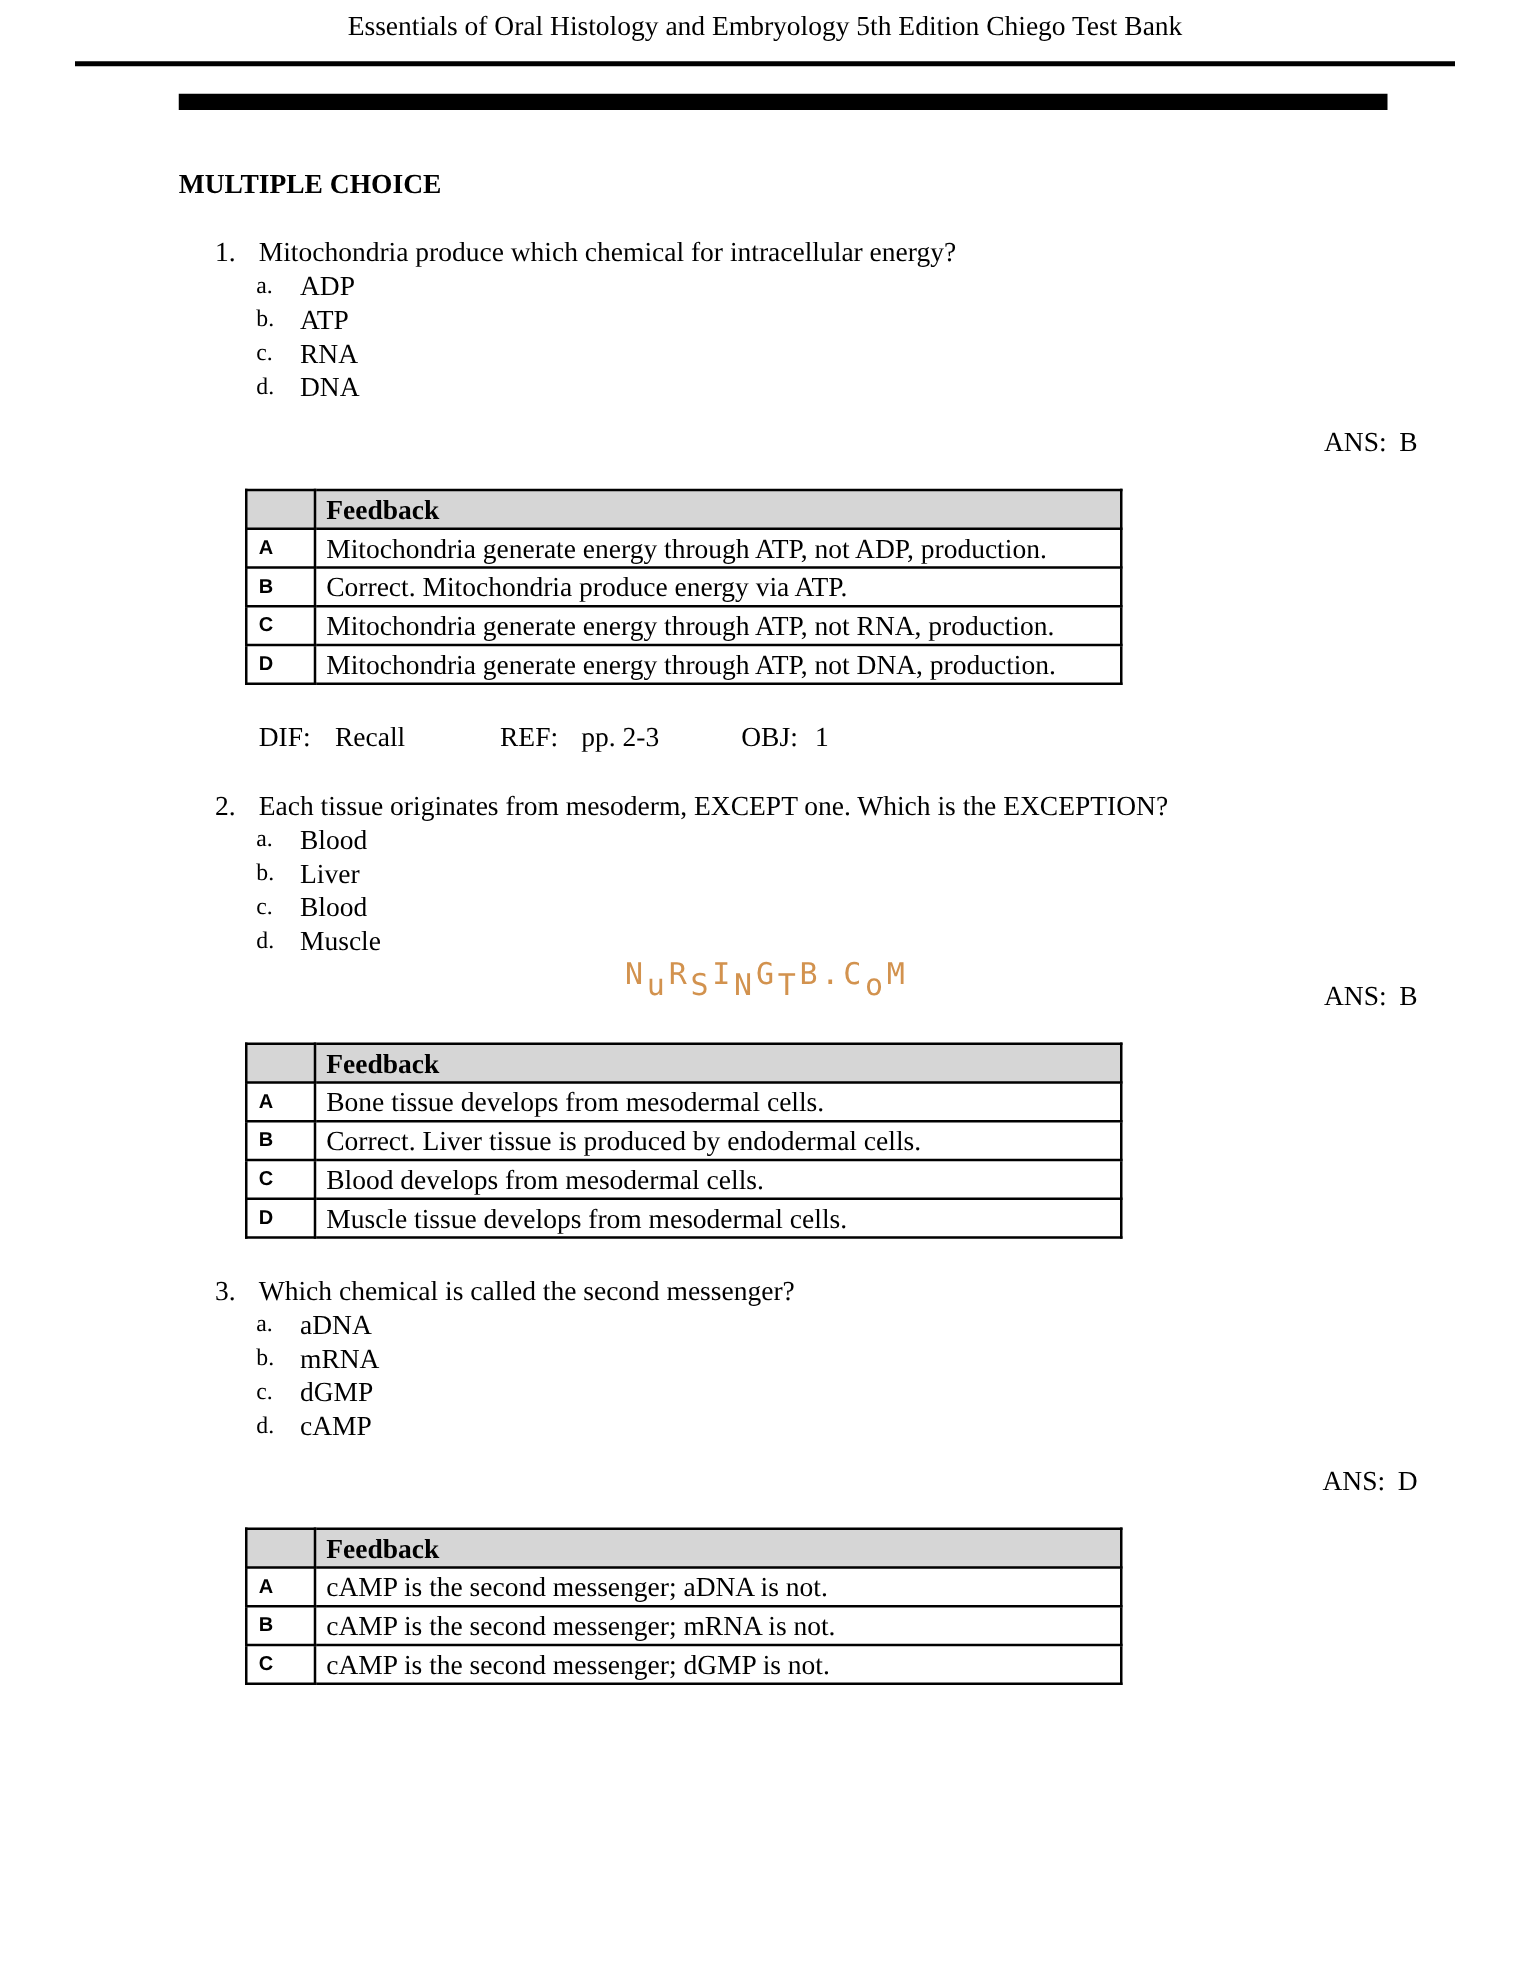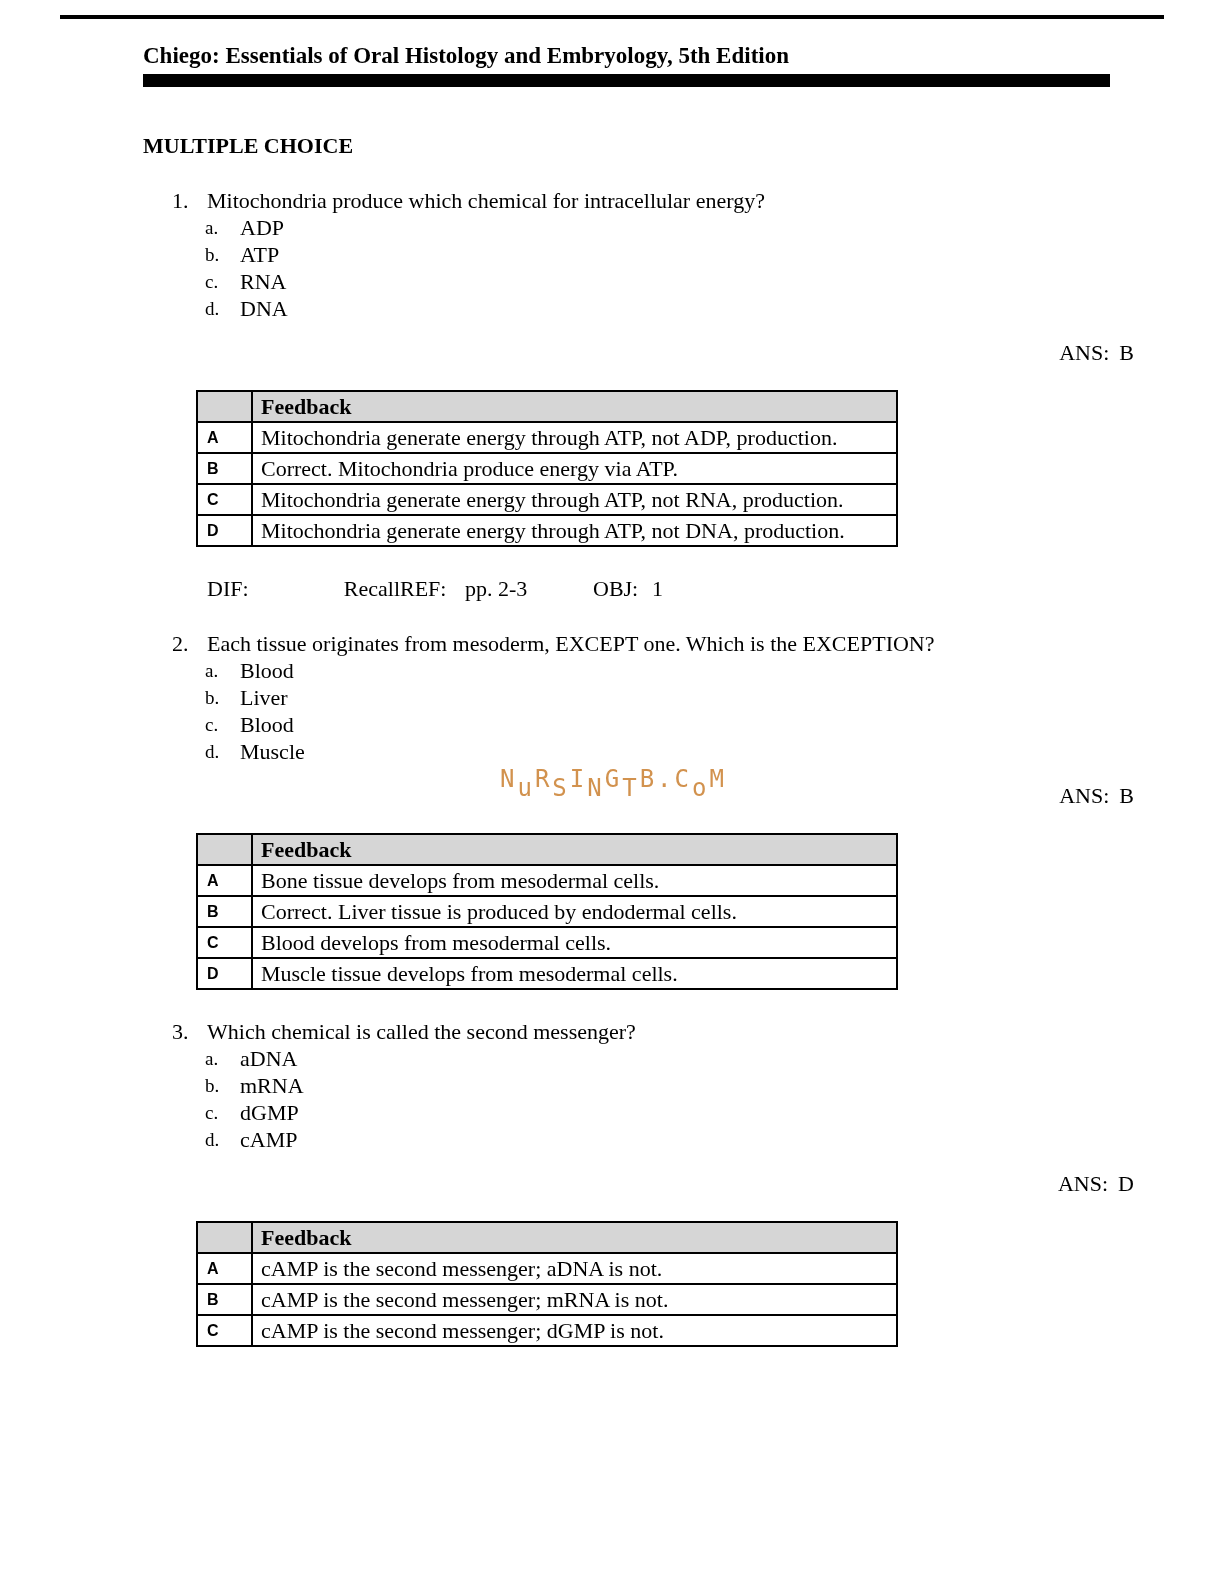--- a/index.html
+++ b/index.html
@@ -77,21 +77,21 @@
   .feedback-table tr.fb-header td {
     background: #d6d6d6;
   }
   .fb-header .fb-head-label { font-weight: bold; }
   .meta-line {
     padding-left: 64px;
     margin-top: 28px;
     font-size: 22px;
   }
   .m-dif-label { display: inline-block; width: 61px; }
-  .m-dif       { display: inline-block; width: 132px; text-align: right; }
+  .m-dif       { display: inline-block; width: 132px; }
   .m-ref-label { display: inline-block; width: 65px; }
   .m-ref       { display: inline-block; width: 128px; }
   .m-obj-label { display: inline-block; width: 59px; }
   .watermark {
     position: absolute;
     left: 500px;
     top: 765px;
     font-family: "DejaVu Sans Mono", monospace;
     font-size: 24px;
     letter-spacing: 3px;
@@ -99,26 +99,26 @@
     white-space: nowrap;
   }
   .wm-ch { position: relative; display: inline-block; }
   .wm-drop { top: 9px; }
 </style>
 </head>
 <body>
 
 <div class="page">
 
+  <div class="running-header">Essentials of Oral Histology and Embryology 5th Edition Chiego Test Bank</div>
   <div class="header-rule"></div>
 
   <div class="content">
 
     <div class="chapter-title">
-      <div>Chiego: Essentials of Oral Histology and Embryology, 5th Edition</div>
     </div>
     <div class="black-bar"></div>
 
     <div class="section-heading">MULTIPLE CHOICE</div>
 
     <div class="question">
       <div class="q-line">
         <span class="q-num">1.</span>
         <span class="q-text">Mitochondria produce which chemical for intracellular energy?</span>
       </div>

